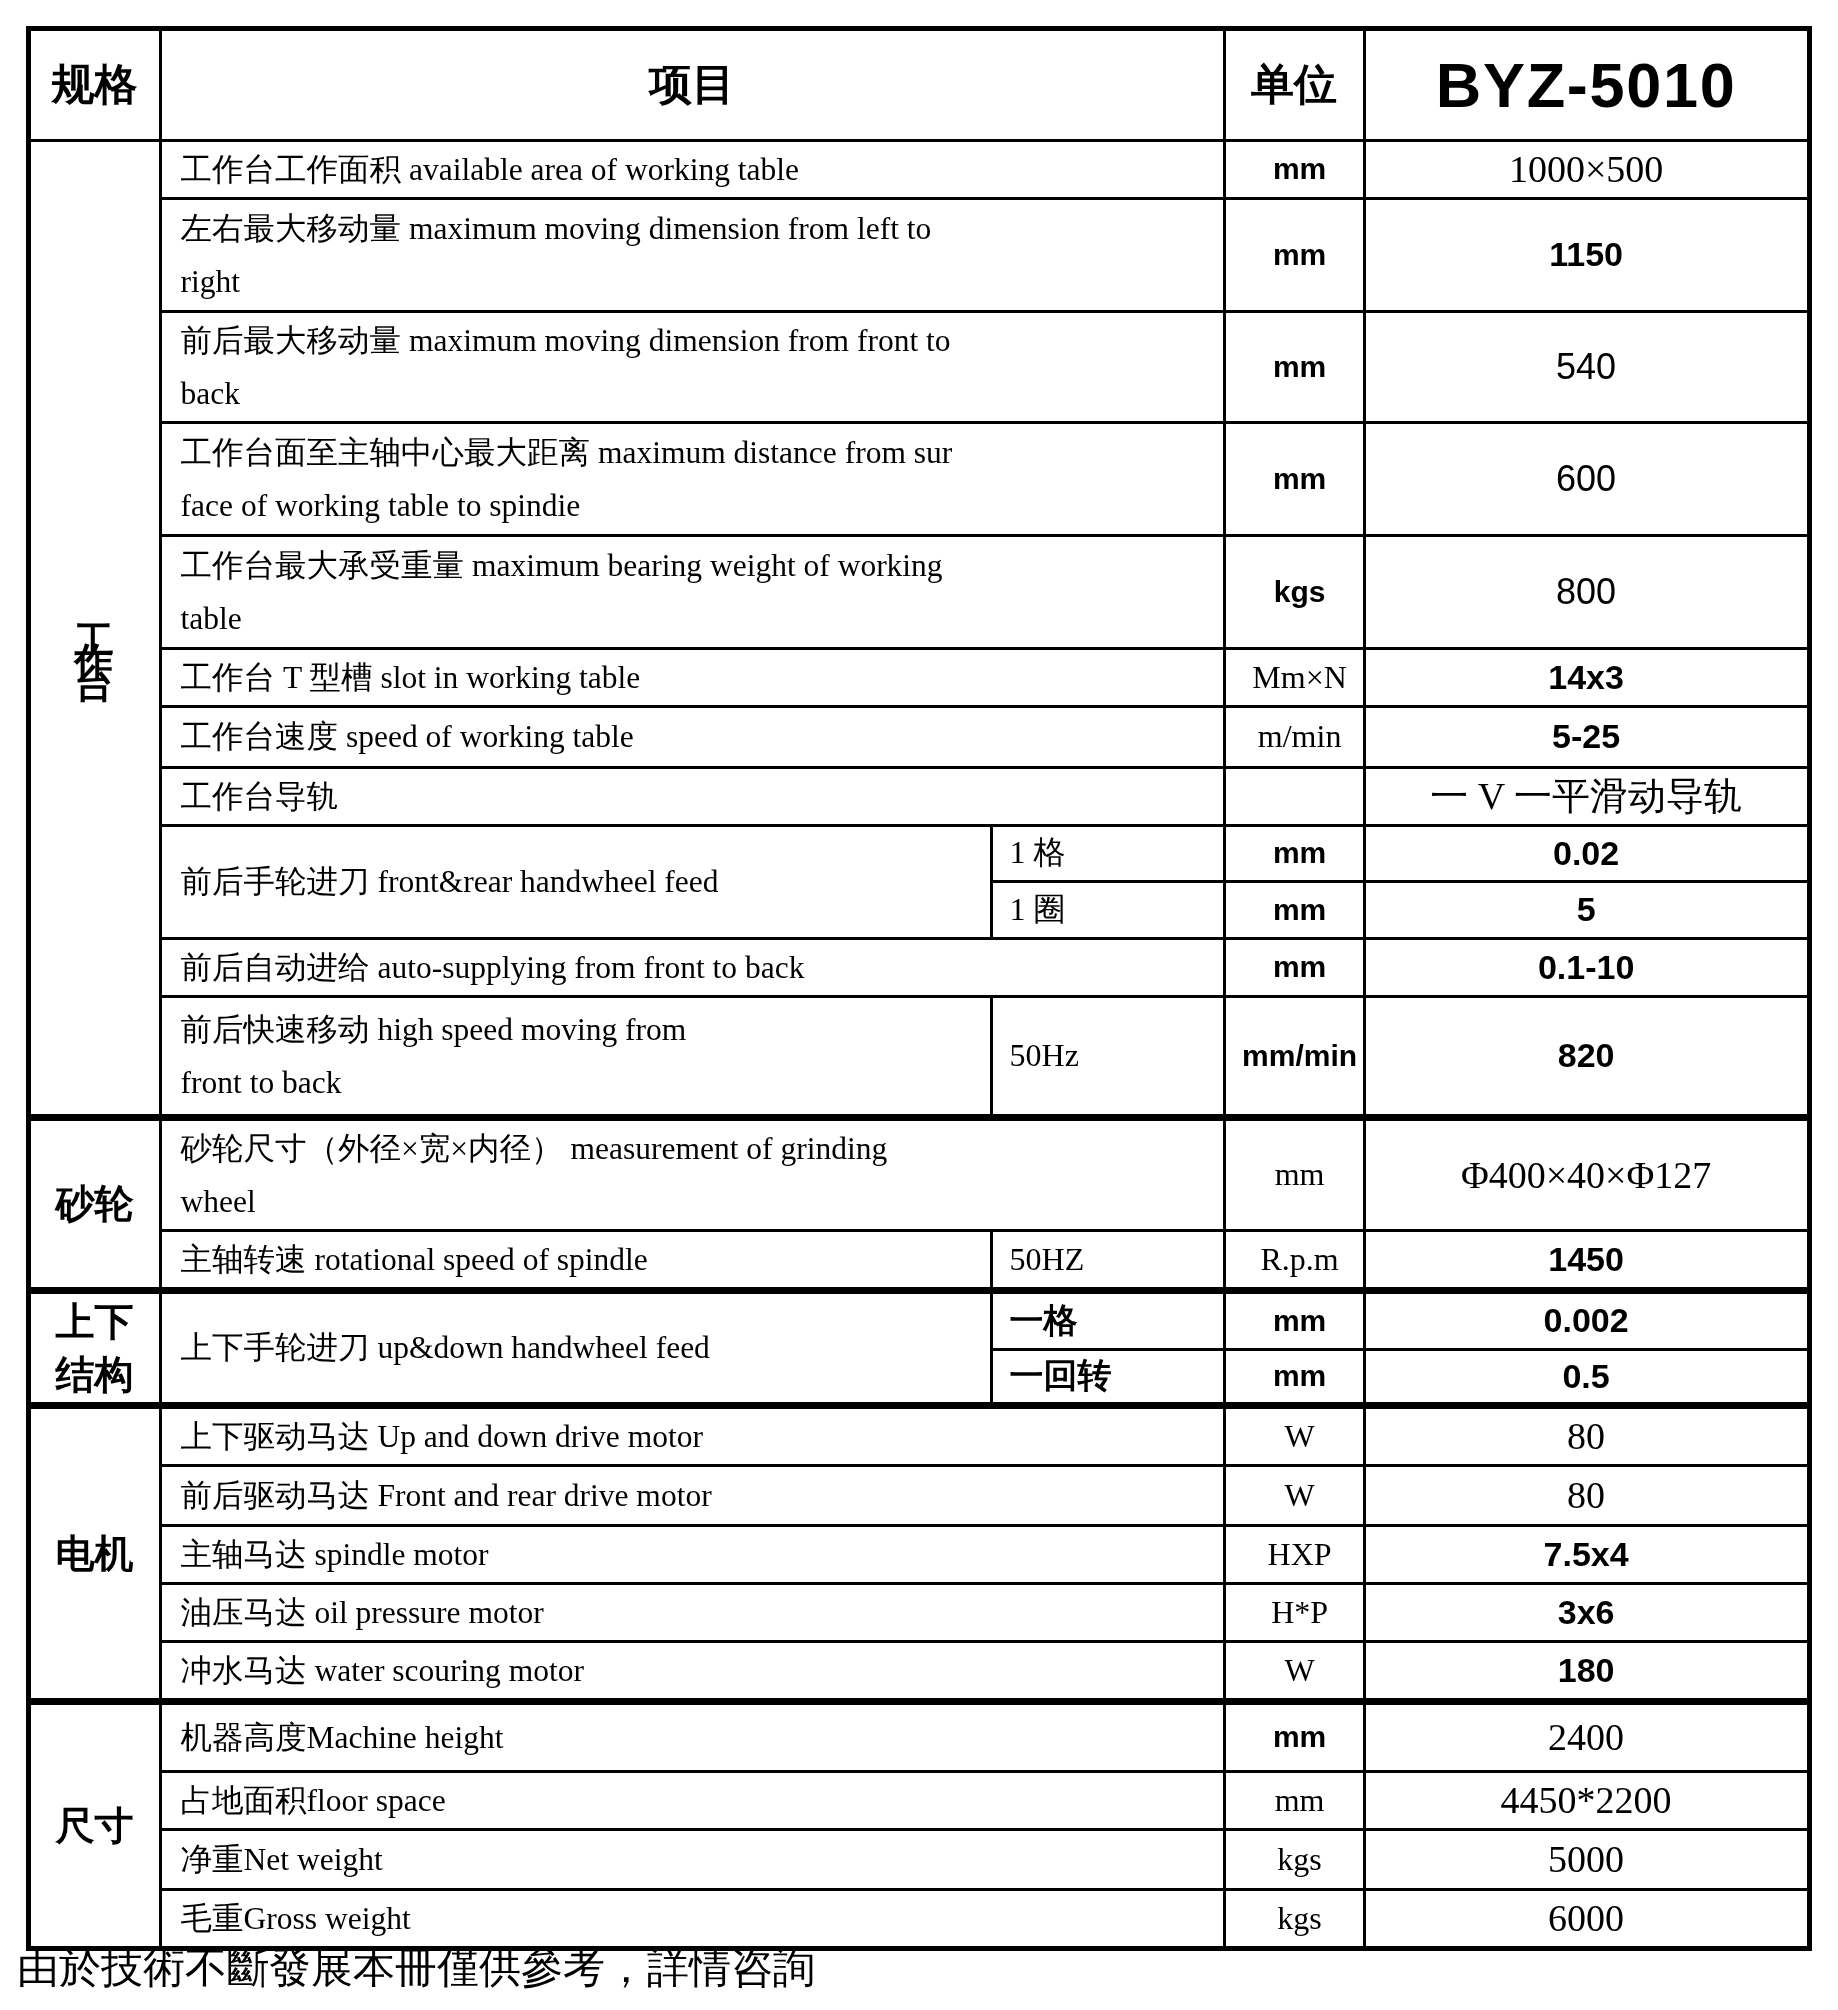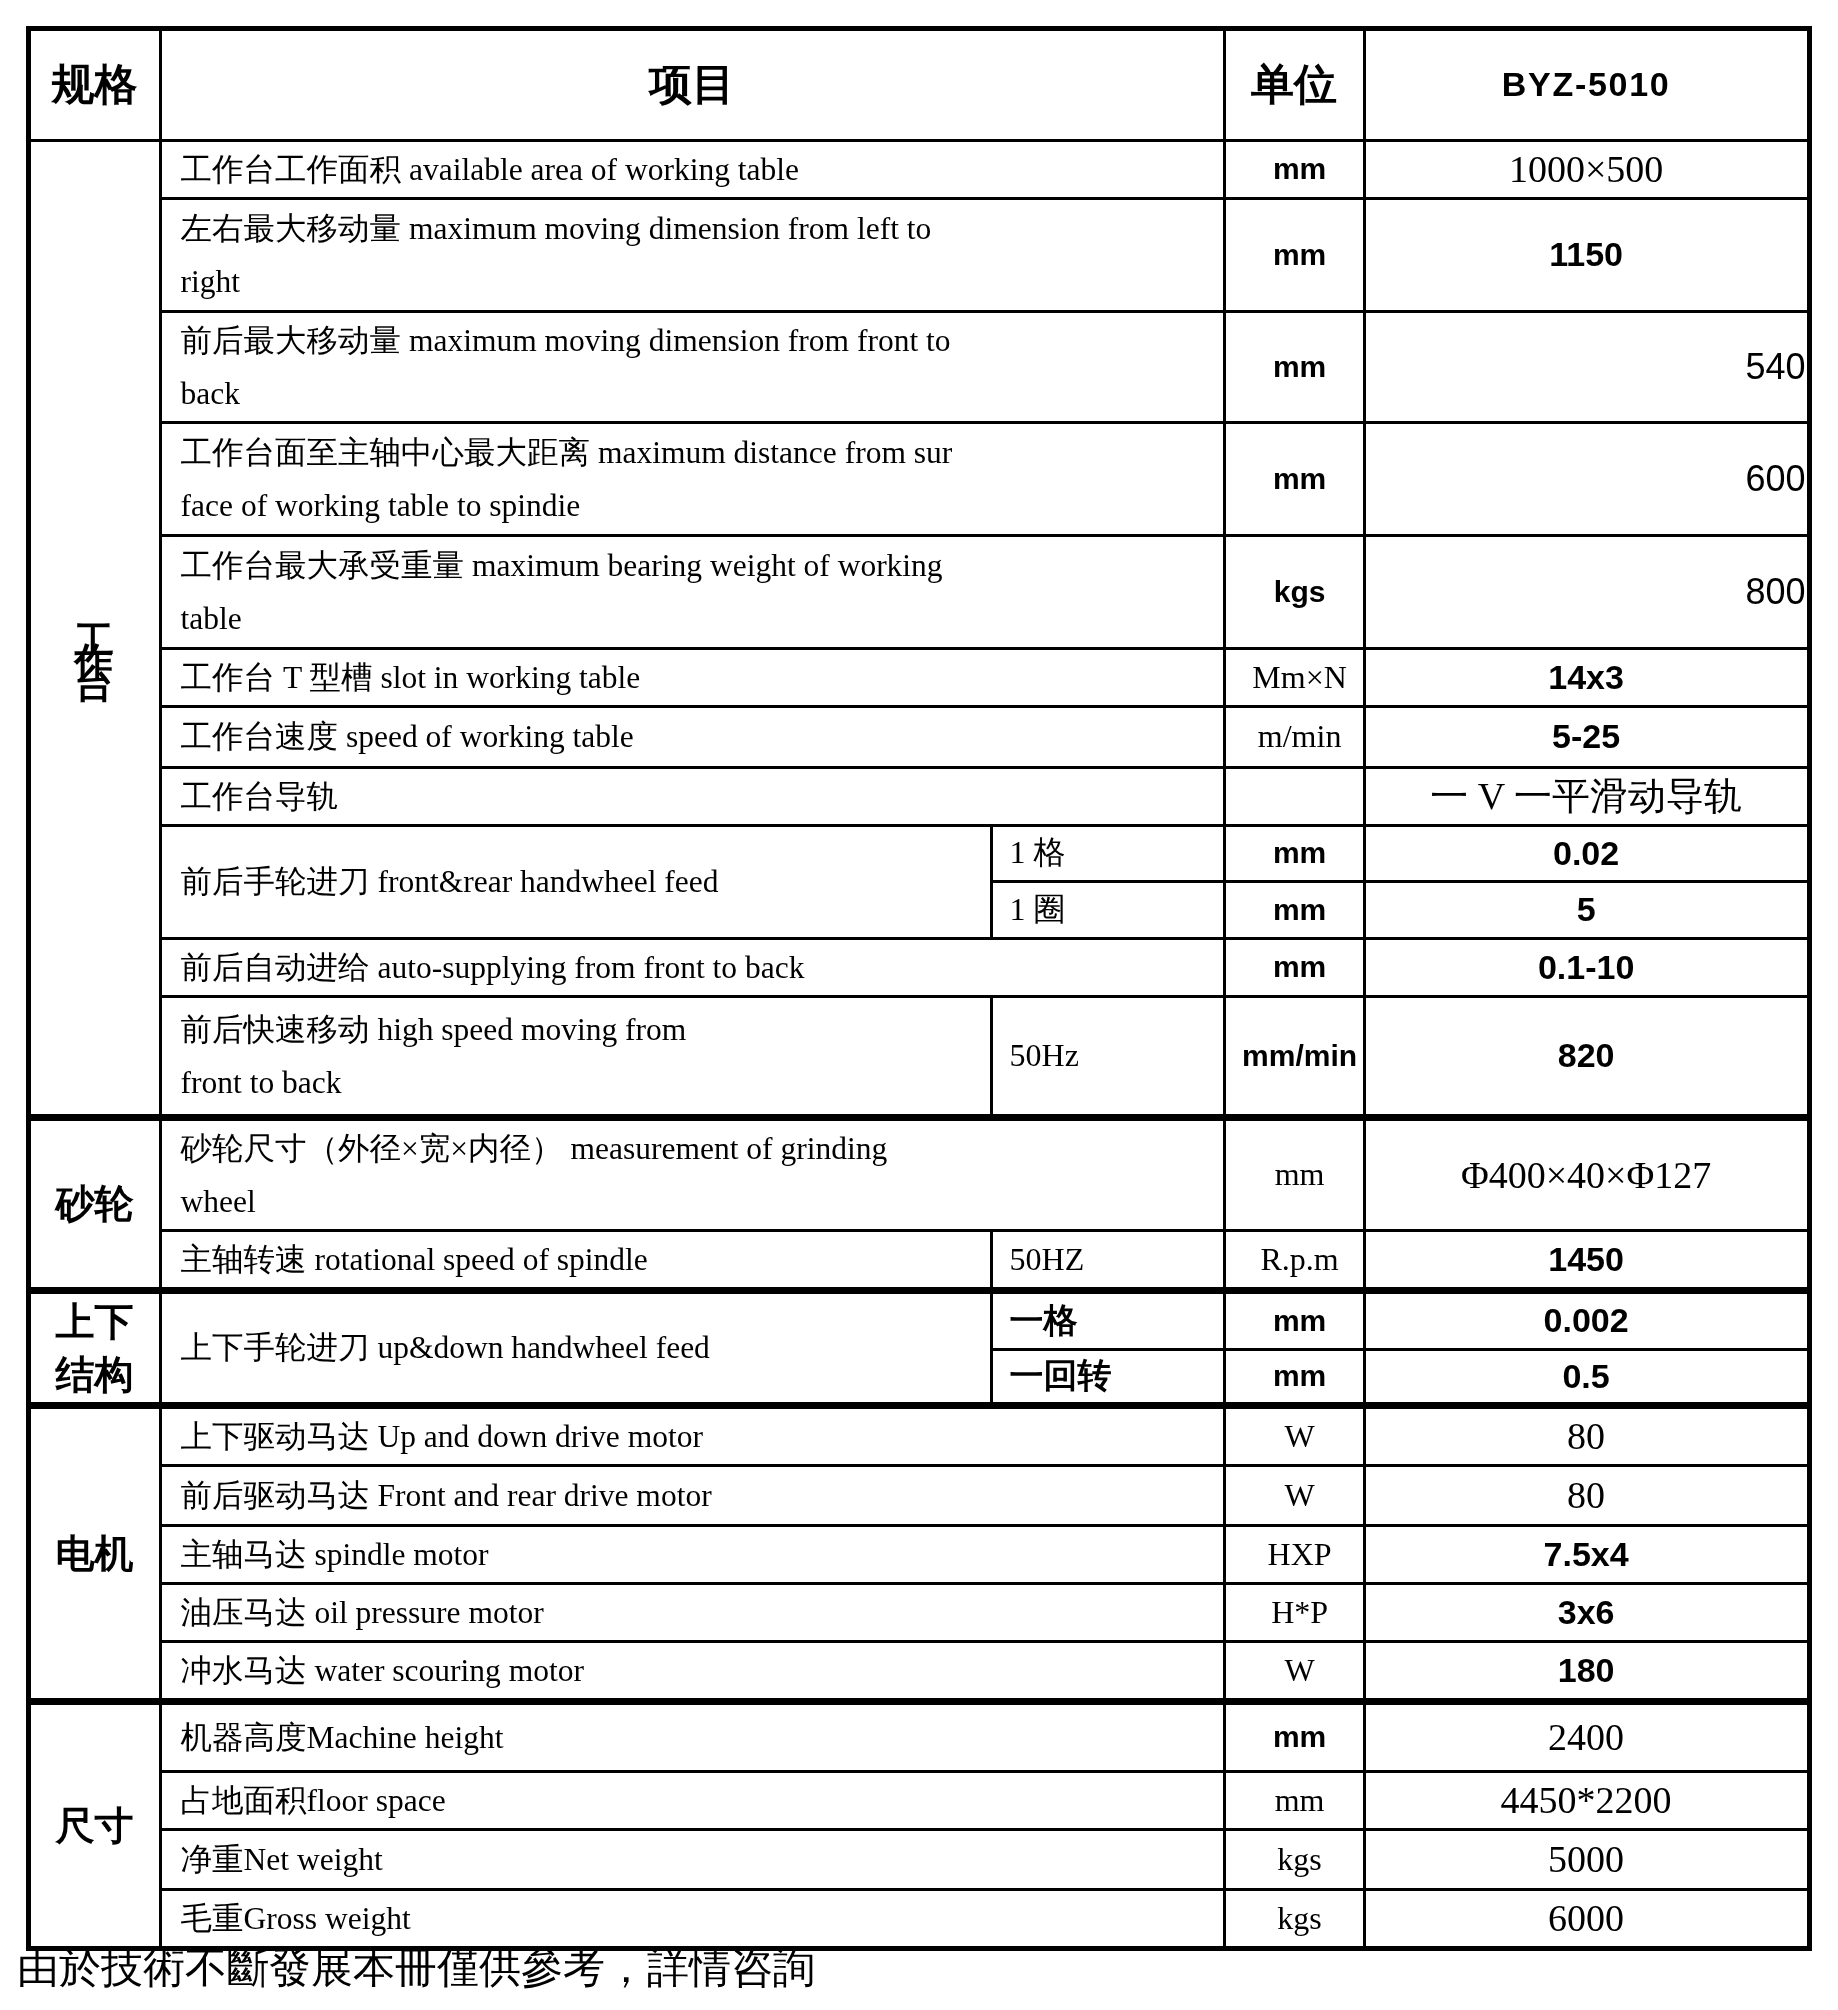--- a/index.html
+++ b/index.html
@@ -25,21 +25,21 @@
   
   .hdr{
     text-align:center;
     font-weight:bold;
     font-size:43px;
     font-family:Liberation Sans, sans-serif;
   }
   .hdr-model{
     text-align:center;
     font-weight:bold;
-    font-size:34px;
+    font-size:63px;
     letter-spacing:1.7px;
     font-family:"Liberation Sans","DejaVu Sans",sans-serif;
   }
   
   .c-group{
     text-align:center;
     font-weight:bold;
     font-size:39px;
     line-height:53px;
     font-family:"Liberation Sans","DejaVu Sans",sans-serif;
@@ -71,21 +71,21 @@
   }
   .s-serif{font-family:Liberation Serif, serif;font-size:32px;}
   .s-sansb{font-family:"Liberation Sans","DejaVu Sans",sans-serif;font-weight:bold;font-size:34px;}
   
   .c-unit{text-align:center;padding-left:12px;}
   .u1{font-family:"Liberation Sans","DejaVu Sans",sans-serif;font-weight:bold;font-size:30px;}
   .u2{font-family:"Liberation Serif","DejaVu Serif",serif;font-size:32px;}
   
   .c-val{text-align:center;}
   .v1{font-family:"Liberation Sans","DejaVu Sans",sans-serif;font-weight:bold;font-size:34px;margin-left:12px;}
-  .v2{font-family:"Liberation Sans","DejaVu Sans",sans-serif;font-weight:normal;font-size:36px;text-align:right;}
+  .v2{font-family:"Liberation Sans","DejaVu Sans",sans-serif;font-weight:normal;font-size:36px;}
   .v3{font-family:"Liberation Serif","DejaVu Serif",serif;font-size:38px;}
   
   .sep{border-top:7.7px solid #000;}
   
   .footnote{
     position:absolute;
     left:17px;top:1940px;
     font-size:42px;
     font-weight:normal;
     font-family:"Liberation Sans","DejaVu Sans",sans-serif;

